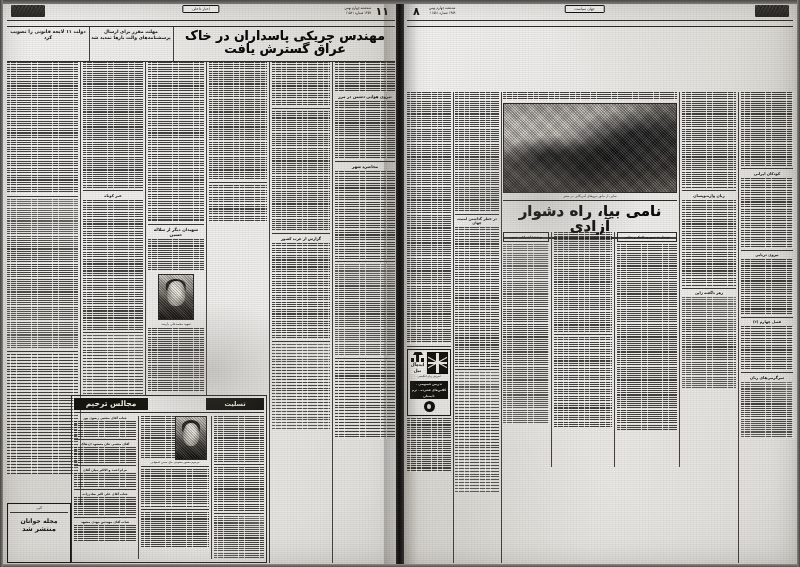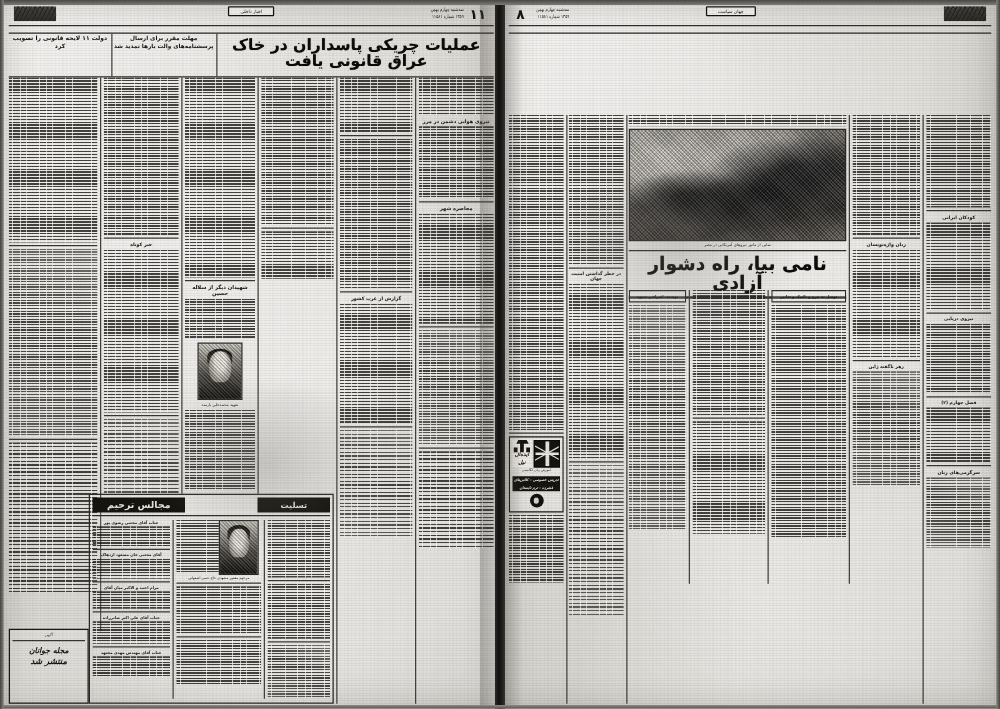--- a/index.html
+++ b/index.html
@@ -166,21 +166,21 @@
   }
   .portrait::after{
     content:"";position:absolute;inset:0;
     background-image:repeating-linear-gradient(45deg, rgba(0,0,0,.22) 0 1px, rgba(255,255,255,.10) 1px 2px);
   }
   .caption{font-size:3.2px;text-align:center;color:#1b1914;}
 
   
   .boxed{border:1.2px solid #2c2a26;background:rgba(255,255,255,.12);}
   .blackbar{background:#16140f;color:#eceae4;text-align:center;font-weight:bold;}
-  .adbox{border:1.6px solid #1b1915;background:rgba(255,255,255,.18);font-style:italic;}
+  .adbox{border:1.6px solid #1b1915;background:rgba(255,255,255,.18);}
 
   
   .flag{
     position:relative;overflow:hidden;background:#16140f;
     border:1px solid #0d0c0a;
   }
   .flag .d1,.flag .d2{position:absolute;left:-12%;top:46%;width:124%;height:7%;background:#ece9e3;}
   .flag .d1{transform:rotate(29deg);} .flag .d2{transform:rotate(-29deg);}
   .flag .h{position:absolute;left:0;right:0;top:44%;height:12%;background:#ece9e3;}
   .flag .v{position:absolute;top:0;bottom:0;left:44%;width:12%;background:#ece9e3;}
@@ -233,21 +233,21 @@
           <div class="datestack" style="right:24px;">
             <div>سه‌شنبه چهارم بهمن</div>
             <div>۱۳۵۹ شماره ۱۱۵۸۱</div>
           </div>
           <div class="sectionchip">اخبار داخلی</div>
           <div class="logoblock" style="left:4px;"></div>
         </div>
 
         <div style="position:relative;height:34px;border-bottom:1.4px solid #2c2a26;">
 
-          <div class="hl-main" style="position:absolute;right:0;left:168px;top:3px;font-size:12.5px;">عملیات چریکی پاسداران در خاک عراق قانونی یافت</div>
+          <div class="hl-main" style="position:absolute;right:0;left:168px;top:3px;font-size:12.5px;">مهندس چریکی پاسداران در خاک عراق گسترش یافت</div>
 
           <div style="position:absolute;left:84px;top:2px;width:80px;">
             <div class="hl-sub" style="font-size:4.6px;line-height:6px;">مهلت مقرر برای ارسال پرسشنامه‌های والت بارها تمدید شد</div>
           </div>
           <div style="position:absolute;left:2px;top:2px;width:78px;">
             <div class="hl-sub" style="font-size:4.8px;line-height:6.4px;">دولت ۱۱ لایحه قانونی را تصویب کرد</div>
           </div>
           <div class="vrule" style="position:absolute;left:82px;top:0;bottom:0;"></div>
           <div class="vrule" style="position:absolute;left:166px;top:0;bottom:0;"></div>
         </div>

